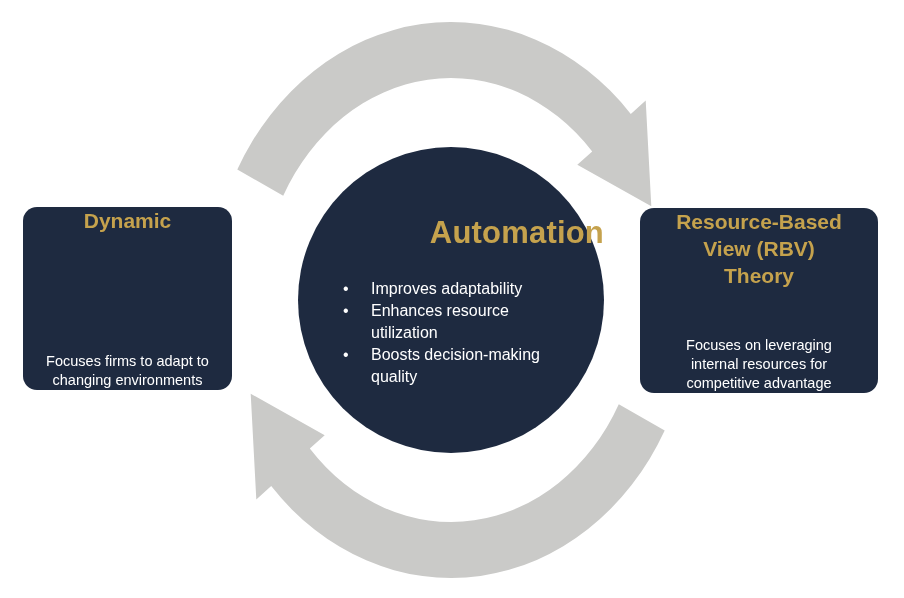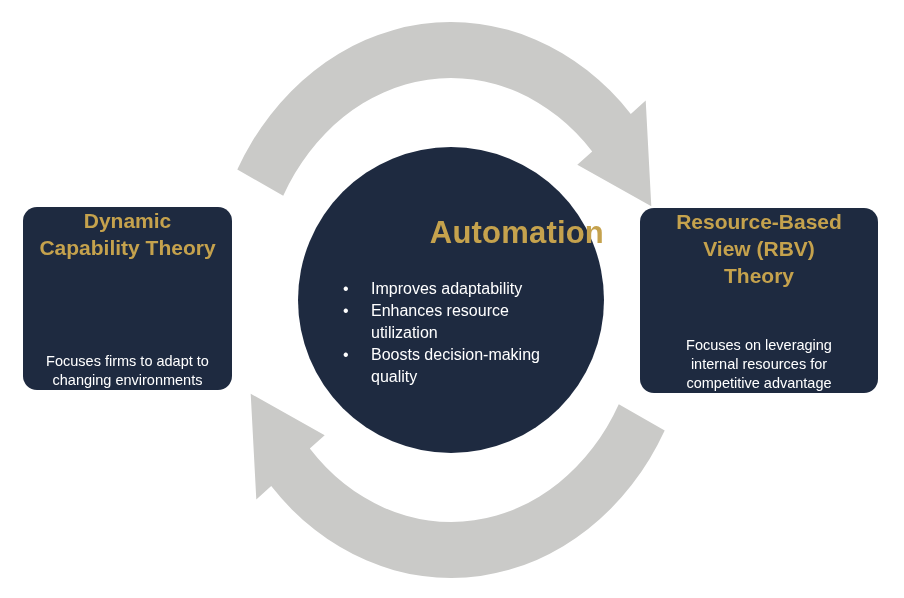--- a/index.html
+++ b/index.html
@@ -118,21 +118,20 @@
     <ul class="bullet-list">
         <li>Improves adaptability</li>
         <li>Enhances resource utilization</li>
         <li>Boosts decision-making quality</li>
       </ul>
   </div>
 
   <div class="side-box box-left">
     <div class="box-title">
         <div>Dynamic</div>
-        <div>Capability Theory</div>
       </div>
     <div class="box-desc">
         <div>Focuses firms to adapt to</div>
         <div>changing environments</div>
       </div>
   </div>
 
   <div class="side-box box-right">
     <div class="box-title">
         <div>Resource-Based</div>

